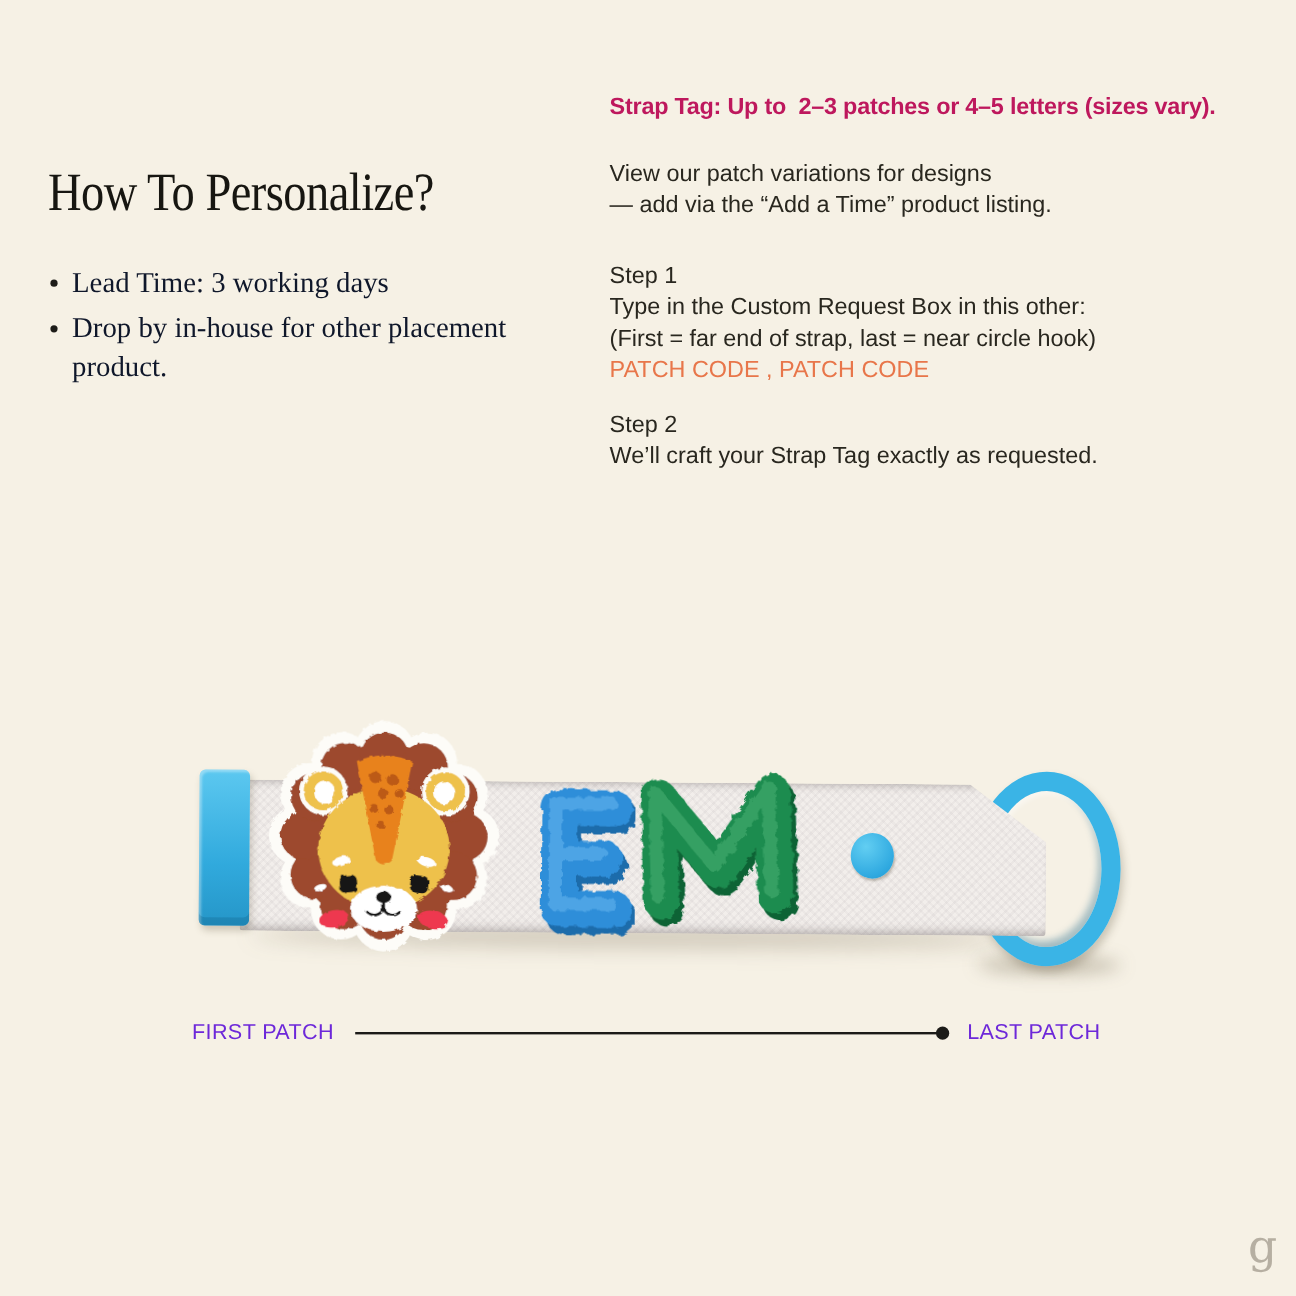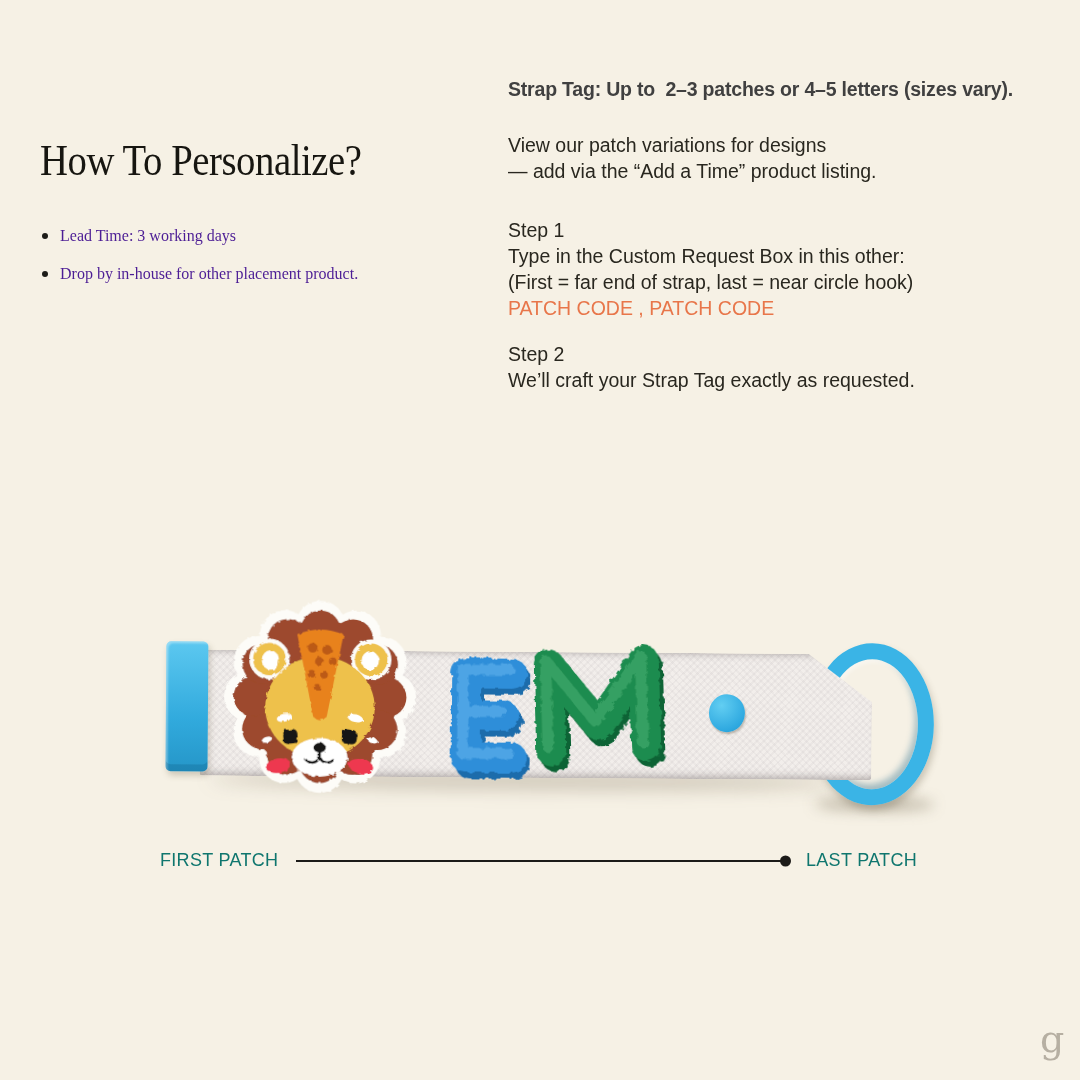--- a/index.html
+++ b/index.html
@@ -9,29 +9,29 @@
   
   .left-col{position:absolute;left:40px;top:134px;width:440px;color:#1b1a16;}
   .left-col h1{
     margin:0 0 34px 0;font-family:"Liberation Serif",serif;font-weight:400;
     font-size:45px;letter-spacing:-0.5px;transform:scaleX(0.86);transform-origin:left center;
     white-space:nowrap;color:#171611;
   }
   .notes-list{list-style:none;margin:0;padding:0;width:434px;}
   .notes-list li{
     position:relative;padding-left:20px;margin-bottom:6px;
-    font-family:"Liberation Serif",serif;font-size:16px;line-height:32px;color:#4c1d95;
+    font-family:"Liberation Serif",serif;font-size:24px;line-height:32px;color:#0f172a;
   }
   .notes-list li::before{
     content:"";position:absolute;left:2px;top:13px;width:6px;height:6px;border-radius:50%;background:#1d1c18;
   }
 
   
   .right-col{position:absolute;left:508px;top:76px;width:572px;color:#29271f;font-size:19.5px;line-height:26px;}
-  .r-head{margin:0 0 30px 0;font-weight:700;font-size:19.5px;color:#404040;white-space:pre;letter-spacing:-0.2px;}
+  .r-head{margin:0 0 30px 0;font-weight:700;font-size:19.5px;color:#be185d;white-space:pre;letter-spacing:-0.2px;}
   .r-block{margin:0 0 33px 0;}
   .r-block.step1{margin-bottom:20px;}
   .r-line{white-space:nowrap;}
   .code-line{color:#e8764a;}
 
   
   .strap-scene{position:absolute;left:155px;top:585px;width:800px;height:240px;transform:rotate(0.4deg);}
   .strap-shadow{
     position:absolute;left:55px;top:188px;width:630px;height:16px;border-radius:50%;
     background:rgba(95,82,58,0.30);filter:blur(9px);z-index:1;
@@ -63,21 +63,21 @@
   .rivet{
     position:absolute;left:554px;top:108px;width:36px;height:38px;border-radius:50%;z-index:5;
     background:radial-gradient(circle at 35% 30%, #62cef2, #2fa9e0 70%, #2496cb);
     box-shadow:1px 2px 2px rgba(90,80,60,0.35);
   }
   .letter-svg{position:absolute;z-index:6;overflow:visible;}
   .lion-svg{position:absolute;left:69px;top:22px;width:192px;height:183px;z-index:7;overflow:visible;}
 
   
   .label-row{position:absolute;left:160px;top:850px;width:757px;display:flex;align-items:center;}
-  .patch-label{font-size:18px;font-weight:500;letter-spacing:0.3px;color:#0f766e;white-space:nowrap;}
+  .patch-label{font-size:18px;font-weight:500;letter-spacing:0.3px;color:#6d28d9;white-space:nowrap;}
   .leader{position:relative;flex:1;height:2px;background:#1c1b18;margin:0 18px 0 18px;}
   .leader .end-dot{
     position:absolute;right:-3px;top:50%;transform:translateY(-50%);
     width:11px;height:11px;border-radius:50%;background:#1c1b18;
   }
 
   .watermark{
     position:absolute;left:1040px;top:1020px;font-family:"DejaVu Serif",serif;
     font-size:38px;color:#b6afa2;line-height:1;
   }

